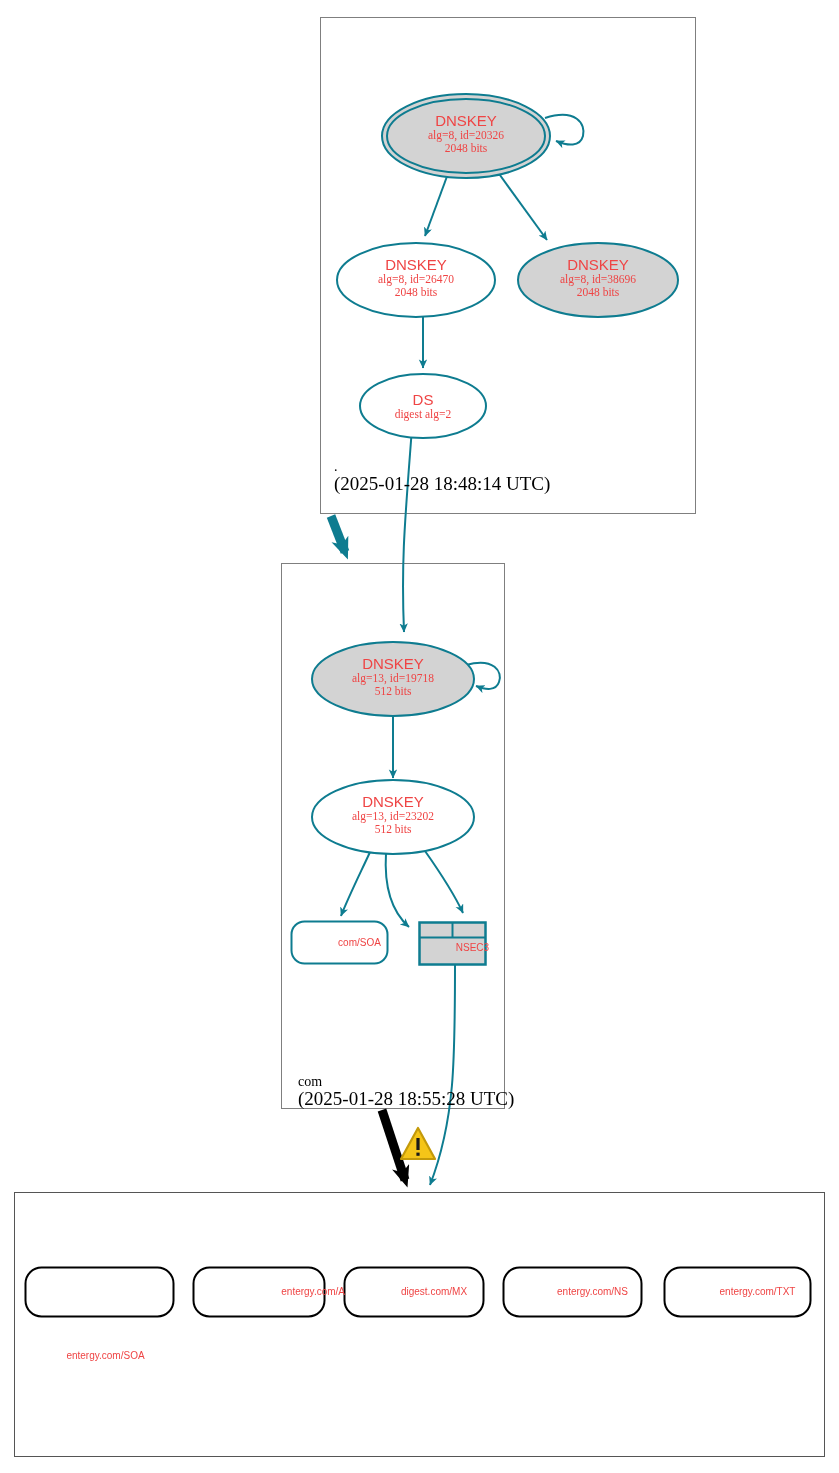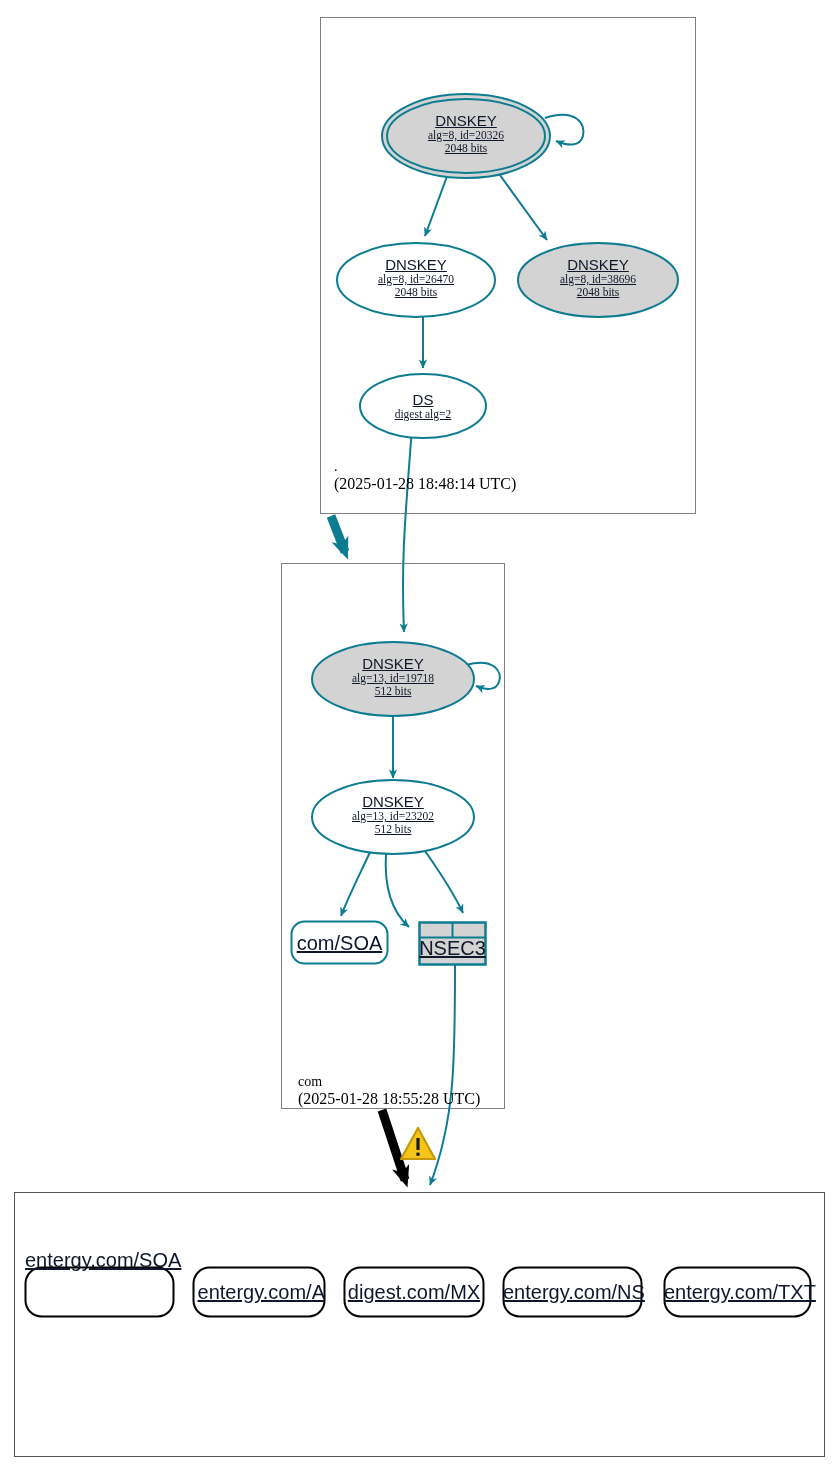--- a/index.html
+++ b/index.html
@@ -3,26 +3,26 @@
 <meta charset="utf-8">
 <style>
   html,body{margin:0;padding:0;background:#ffffff;}
   body{width:839px;height:1473px;position:relative;
        font-family:"Liberation Sans", sans-serif;
        -webkit-font-smoothing:antialiased;}
   #stage{position:absolute;left:0;top:0;width:839px;height:1473px;overflow:hidden;}
   svg.layer{position:absolute;left:0;top:0;width:839px;height:1473px;}
   .zonelabel{position:absolute;font-family:"Liberation Serif", serif;color:#000;white-space:nowrap;}
   .zonelabel .zname{display:block;font-size:14px;line-height:17px;}
-  .zonelabel .ztime{display:block;font-size:16px;line-height:17px;}
+  .zonelabel .ztime{display:block;font-size:19px;line-height:17px;}
   .nodetext{position:absolute;text-align:center;white-space:nowrap;
-            pointer-events:none;color:#0f172a;text-decoration:underline;}
+            pointer-events:none;color:#ef4444;}
   .t-main{font-family:"Liberation Sans", sans-serif;font-size:15px;line-height:16px;}
   .t-sub{font-family:"Liberation Serif", serif;font-size:11.5px;line-height:13px;}
-  .t-rr{font-family:"Liberation Sans", sans-serif;font-size:20px;line-height:16px;}
+  .t-rr{font-family:"Liberation Sans", sans-serif;font-size:10px;line-height:16px;padding-left:20px;}
 </style>
 </head>
 <body>
 
 <div id="stage">
 
   <svg class="layer" viewBox="0 0 839 1473" xmlns="http://www.w3.org/2000/svg">
     <defs>
       <marker id="arrT" markerWidth="11" markerHeight="11" refX="8.6" refY="4.2" orient="auto" markerUnits="userSpaceOnUse">
         <path d="M0,0 L9,4.2 L0,8.4 L2.4,4.2 Z" fill="#0e7c90"></path>
@@ -146,20 +146,20 @@
 
   <div class="nodetext t-rr" style="left:291px;top:935px;width:97px;">com/SOA</div>
 
   <div class="nodetext t-rr" style="left:419px;top:940px;width:67px;">NSEC3</div>
 
   <div class="zonelabel" style="left:298px;top:1053px;margin-top:20px;">
     <span class="zname">com</span>
     <span class="ztime">(2025-01-28 18:55:28 UTC)</span>
   </div>
 
-  <div class="nodetext t-rr" style="left:25px;top:1252px;width:121px;text-align:right;">entergy.com/SOA</div>
+  <div class="nodetext t-rr" style="left:25px;top:1348px;width:121px;">entergy.com/SOA</div>
   <div class="nodetext t-rr" style="left:193px;top:1284px;width:132px;text-align:right;">entergy.com/A</div>
   <div class="nodetext t-rr" style="left:344px;top:1284px;width:140px;">digest.com/MX</div>
   <div class="nodetext t-rr" style="left:503px;top:1284px;width:139px;">entergy.com/NS</div>
   <div class="nodetext t-rr" style="left:664px;top:1284px;width:147px;">entergy.com/TXT</div>
 
 
 </div>
 
 </body></html>

